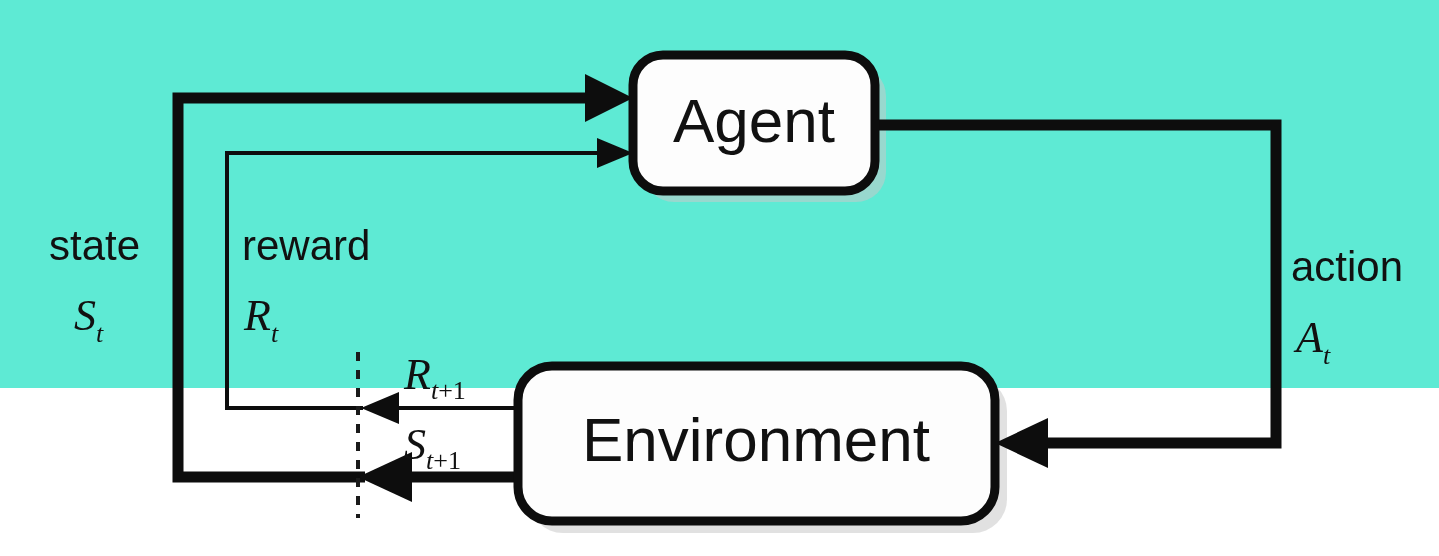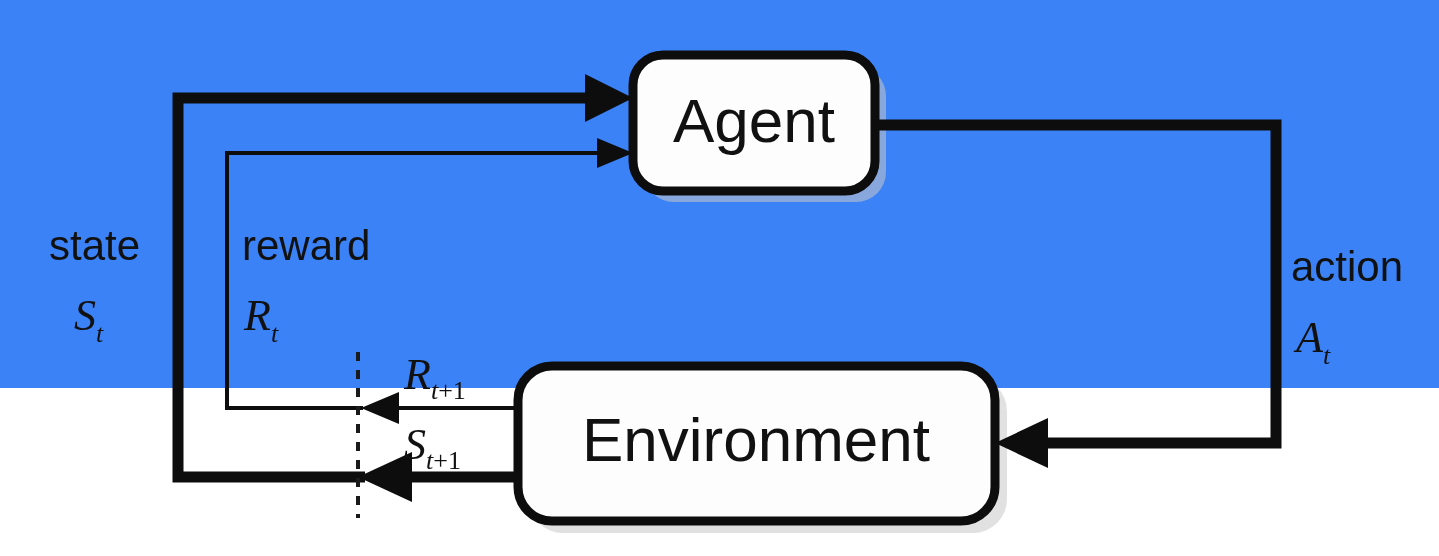--- a/index.html
+++ b/index.html
@@ -10,21 +10,21 @@
   body {
     width: 1439px;
     height: 556px;
     overflow: hidden;
     font-family: "Liberation Sans", sans-serif;
   }
   #diagram-root {
     position: relative;
     width: 1439px;
     height: 388px;
-    background: #3b82f6;
+    background: #5eead4;
     text-decoration: underline;
   }
   svg#rl-diagram {
     display: block;
     width: 1439px;
     height: 556px;
   }
   .box-fill {
     fill: #fdfdfd;
     stroke: #0d0d0d;

